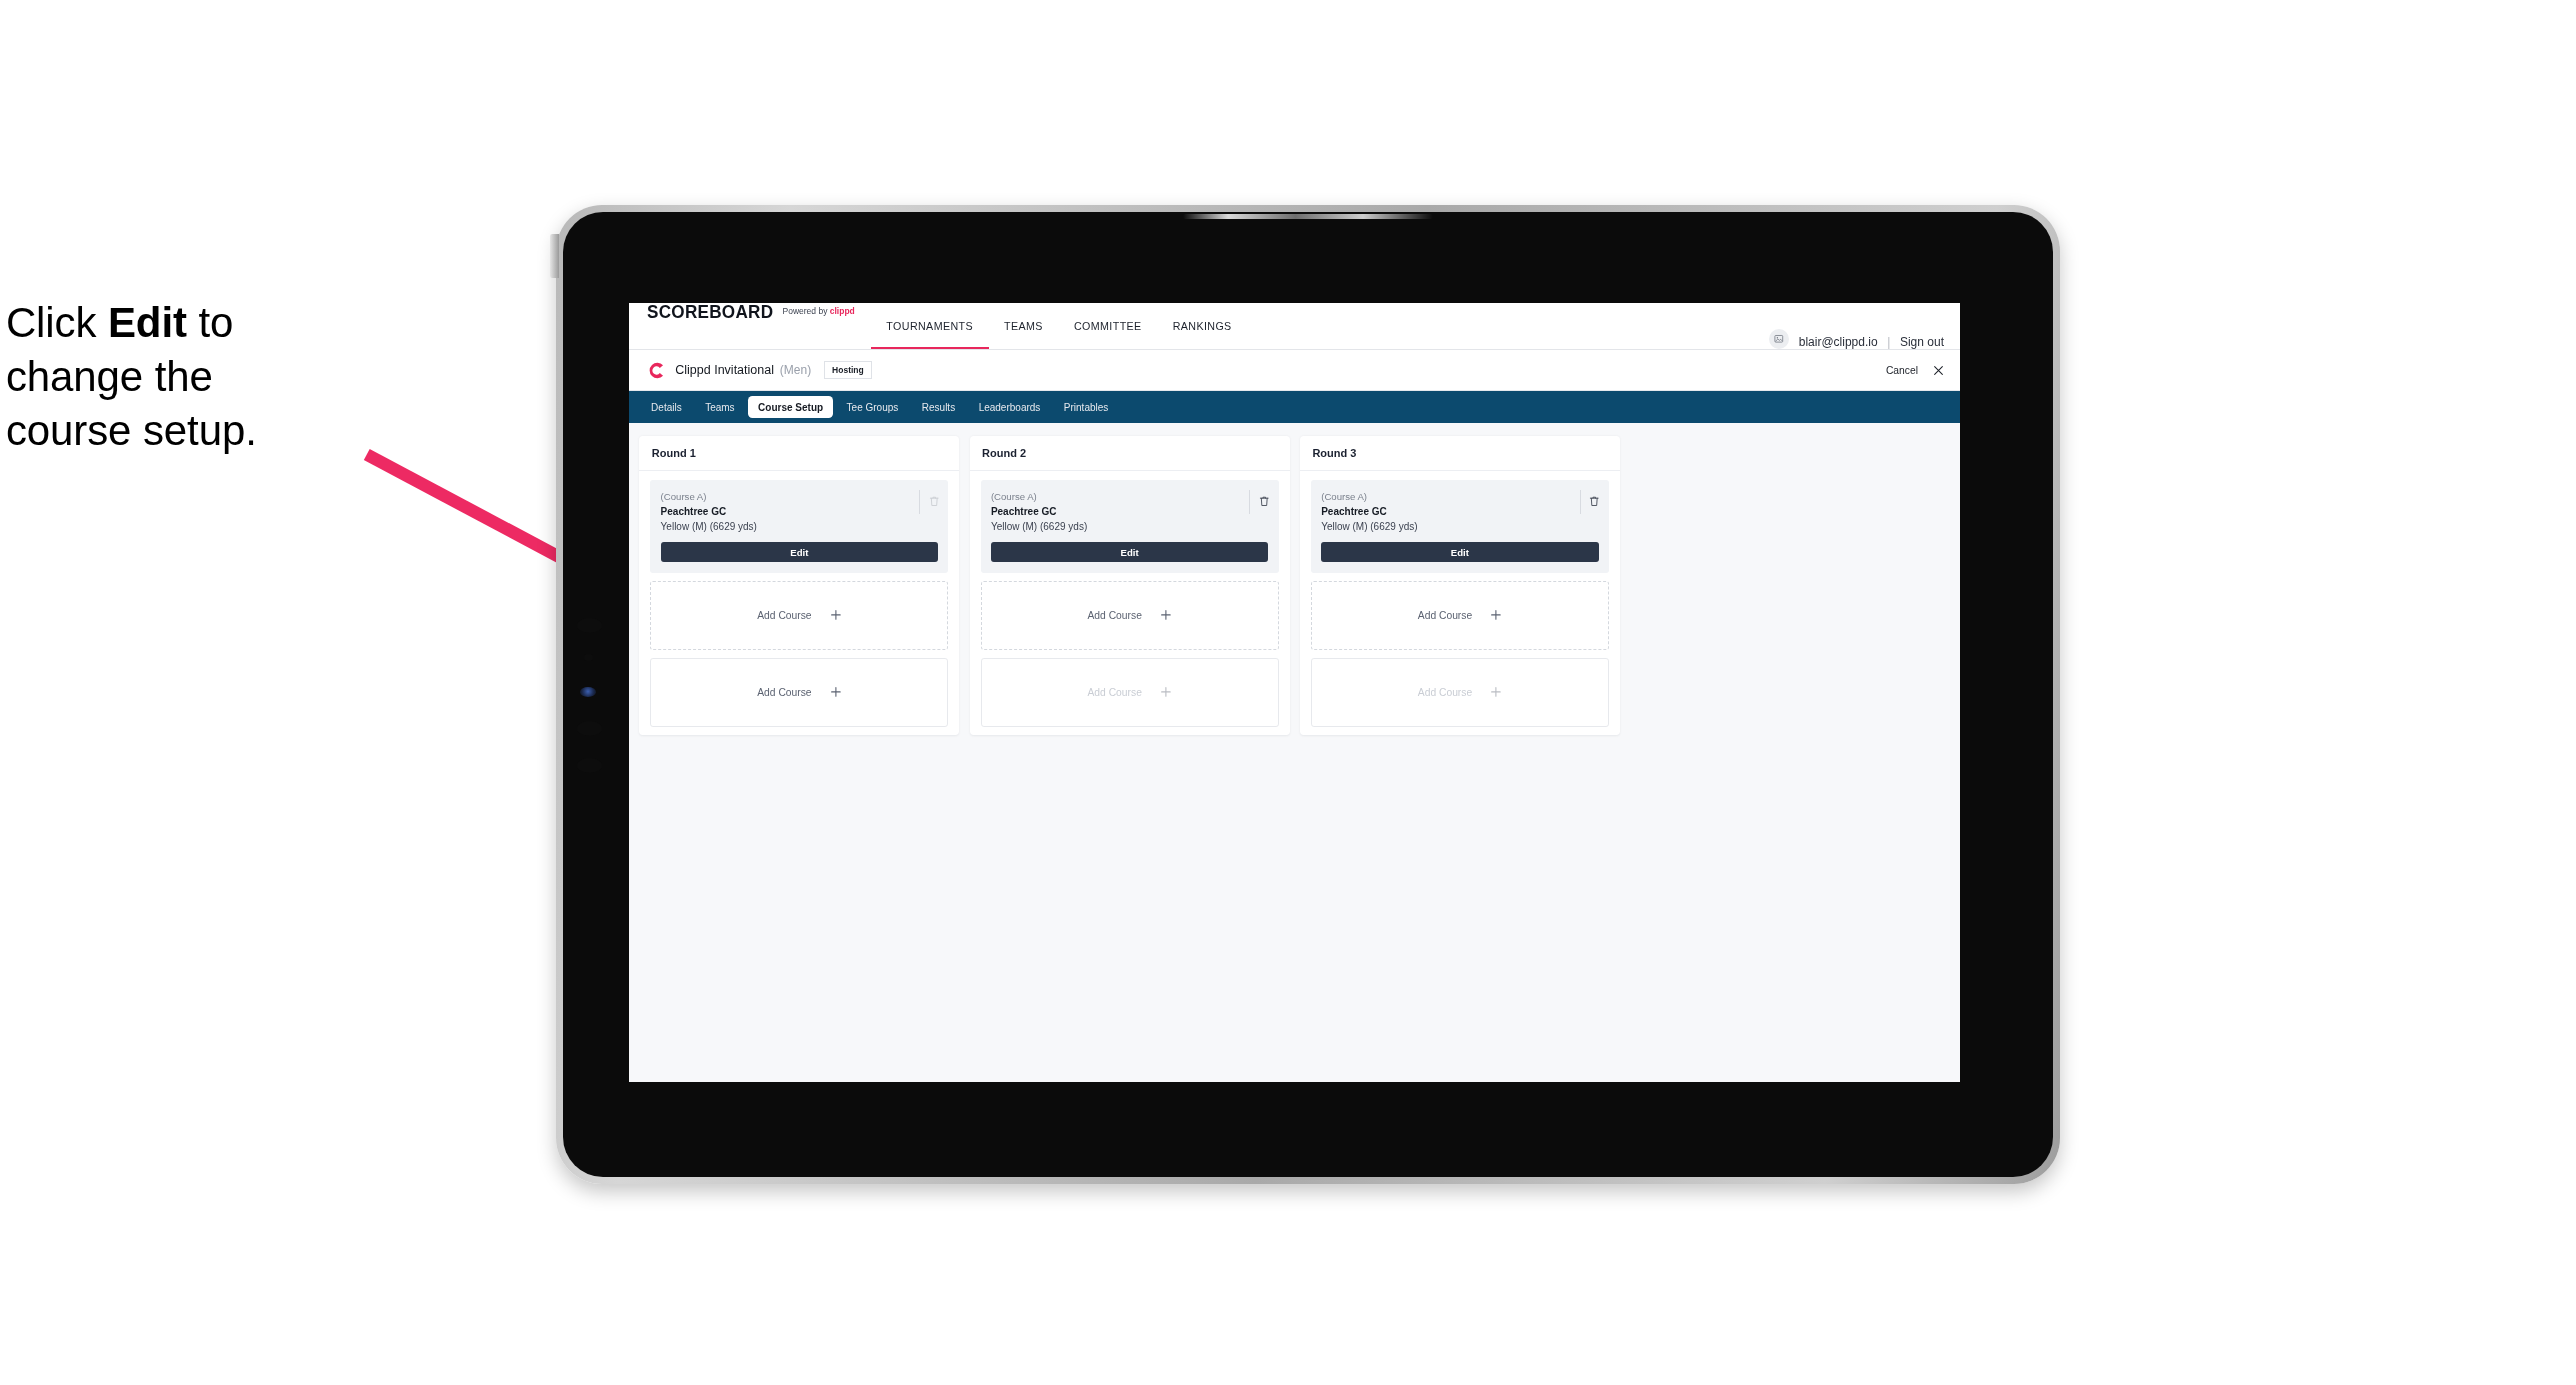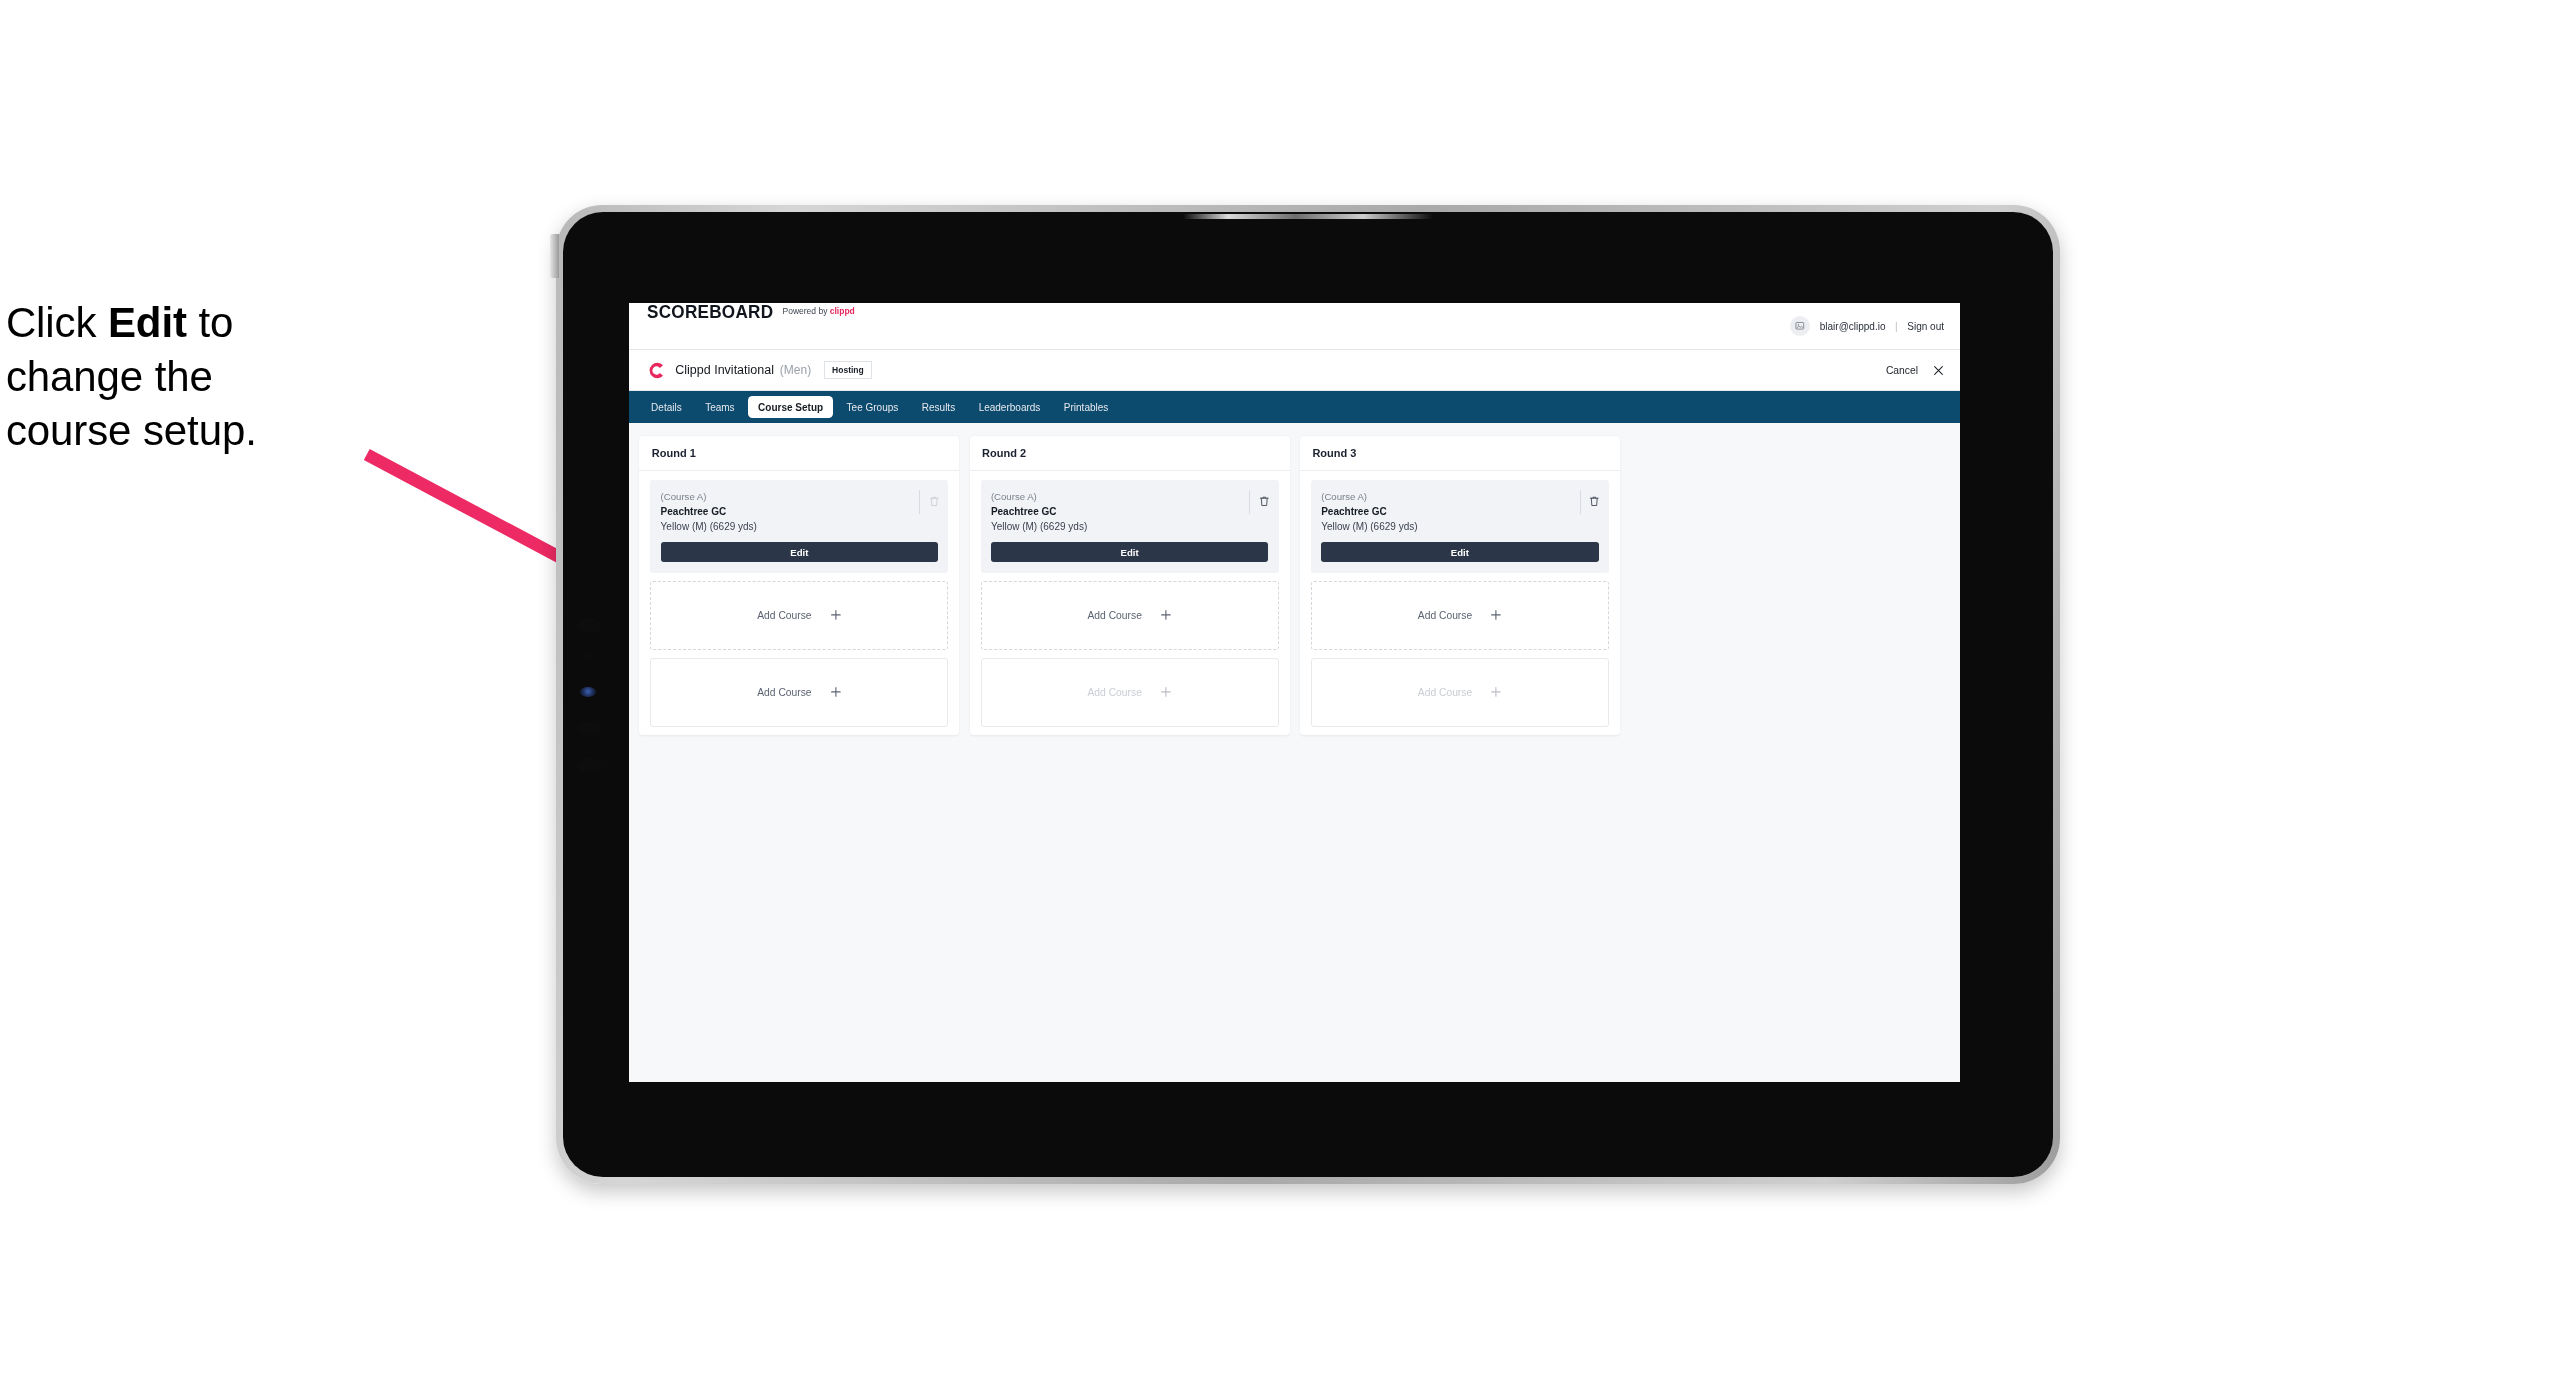--- a/index.html
+++ b/index.html
@@ -156,24 +156,24 @@
   .navitem.active::after {
     content: "";
     position: absolute;
     left: 0; right: 0; bottom: 0;
     height: 2.2px;
     background: #e8275c;
   }
   .nav-right {
     margin-left: auto;
     display: flex;
-    align-items: center;
+    align-items: flex-end;
     gap: 9.6px;
     padding-right: 16px;
-    font-size: 10px;
+    font-size: 12px;
     color: #2a2f3a;
   }
   .avatar {
     width: 20px; height: 20px;
     border-radius: 50%;
     background: #eceef1;
     display: flex;
     align-items: center;
     justify-content: center;
   }
@@ -373,20 +373,26 @@
   <div class="side-btn b3"></div>
   <div class="side-btn b4"></div>
   <div class="side-btn b5"></div>
 
   <div id="viewport">
 
     <div class="topnav">
       <div class="brand">
         <div class="brand-name">SCOREBOARD</div>
         <div class="brand-sub"><span>Powered by </span><span class="clippd">clippd</span></div>
+      </div>
+      <div class="navitems">
+        <div class="navitem active">TOURNAMENTS</div>
+        <div class="navitem">TEAMS</div>
+        <div class="navitem">COMMITTEE</div>
+        <div class="navitem">RANKINGS</div>
       </div>
       <div class="nav-right">
         <div class="avatar">
           <svg width="9.6" height="9.6" viewBox="0 0 16 16">
             <rect x="1.5" y="2.5" width="13" height="11" rx="1.4" fill="none" stroke="#6f757f" stroke-width="1.3"></rect>
             <circle cx="5.6" cy="6.2" r="1.1" fill="#6f757f"></circle>
             <path d="M2.6 12 L6.4 8.4 L9 10.6 L11.2 8.8 L13.4 11.4" fill="none" stroke="#6f757f" stroke-width="1.3" stroke-linejoin="round"></path>
           </svg>
         </div>
         <span>blair@clippd.io</span>

